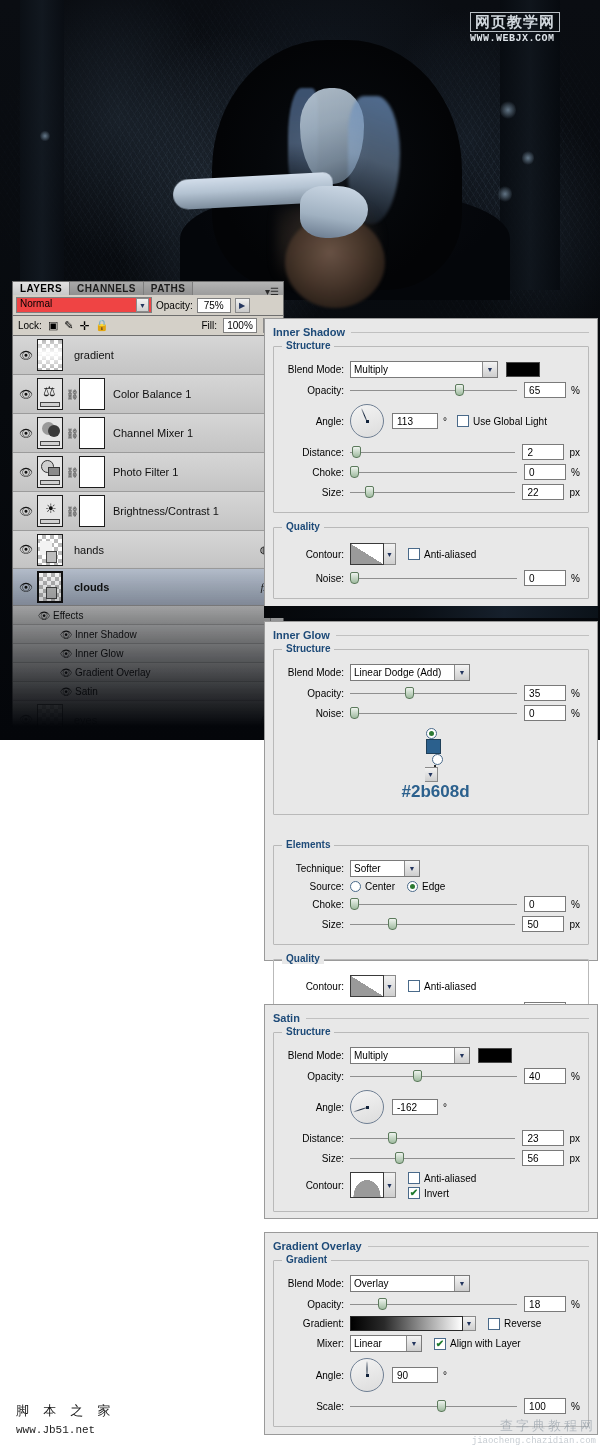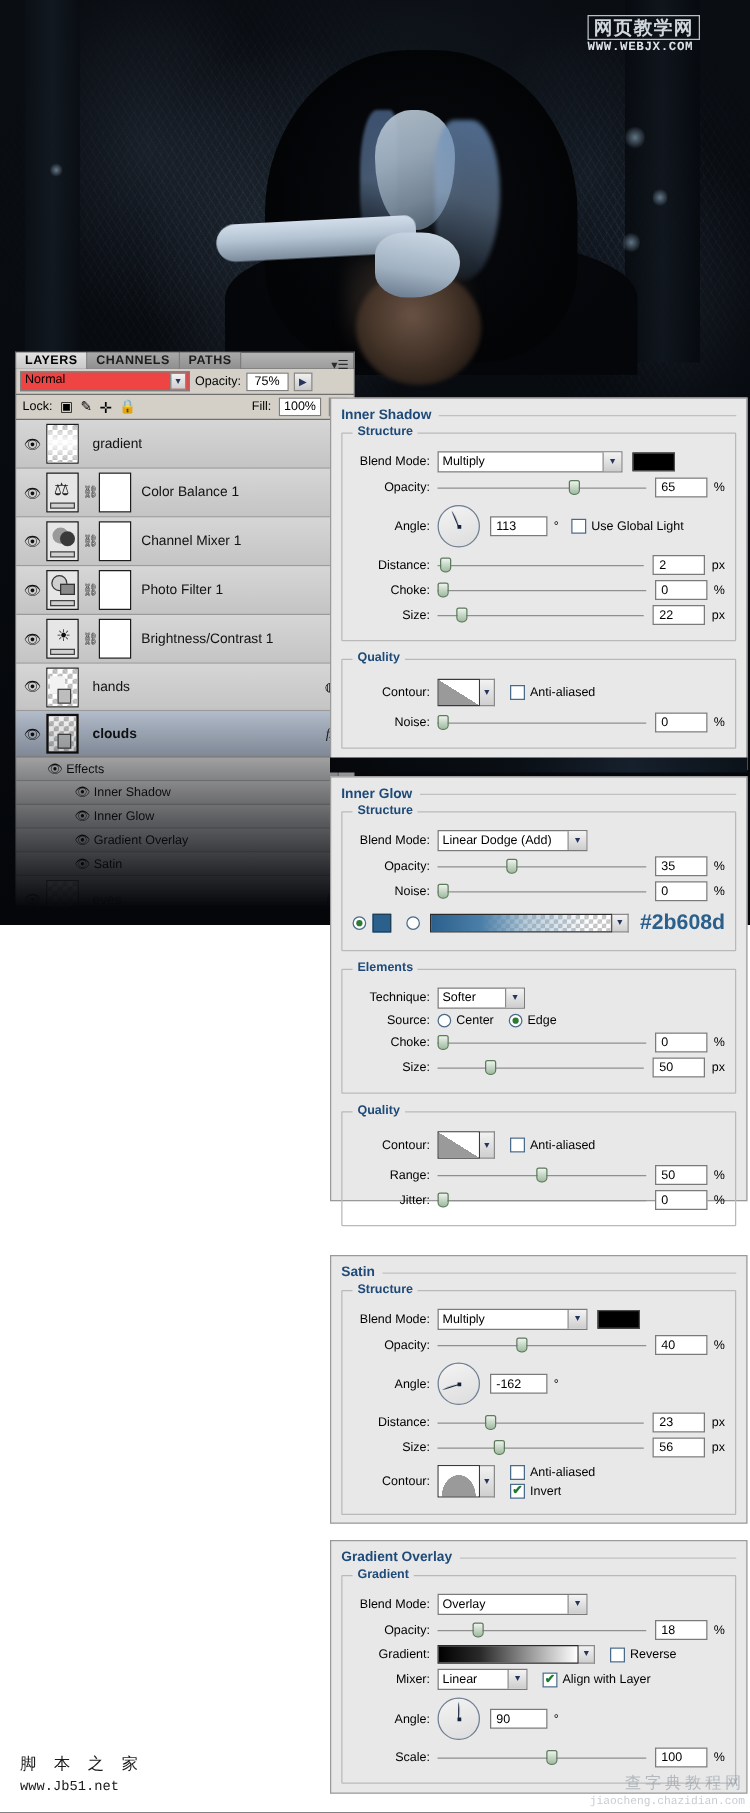--- a/index.html
+++ b/index.html
@@ -677,33 +677,33 @@
       <div class="fr">
         <span class="flabel">Noise:</span>
         <div class="slider">
           <div class="track"></div>
             <div class="knob" style="left:0%;"></div>
         </div>
         <div class="val">0</div>
         <span class="unit">%</span>
       </div>
 
-      <div class="fr" style="margin-top:7px;">
+      <div class="fr" style="margin-top:7px;flex-direction:column;">
         <span class="radio">
             <span class="rdot"></span>
           </span>
         <span class="colorchip"></span>
         <span class="radio" style="margin-left:12px;"></span>
         <span class="glowgrad" style="margin-left:8px;"></span>
         <span class="gradbtn">▼</span>
         <span class="hexnote">#2b608d</span>
       </div>
     </div>
 
-    <div class="grp" style="margin-top:14px;">
+    <div class="grp" style="margin-top:30px;">
       <span class="cap">Elements</span>
 
       <div class="fr">
         <span class="flabel">Technique:</span>
         <div class="selbox" style="width:70px;">
           <span>Softer</span>
           <span class="arrowbox">▼</span>
         </div>
       </div>
 

